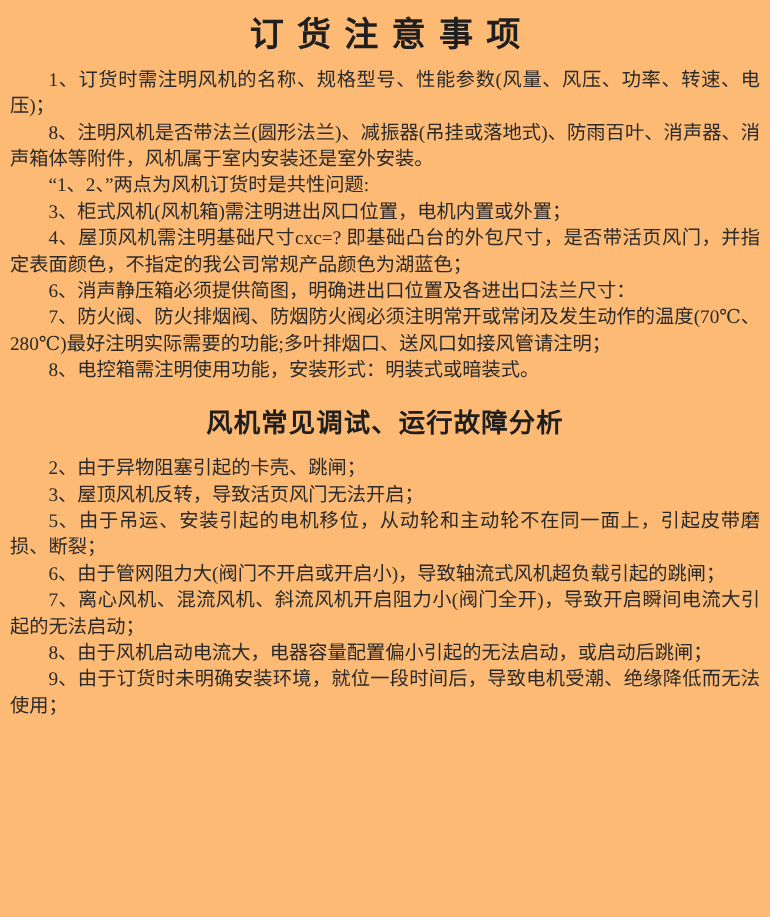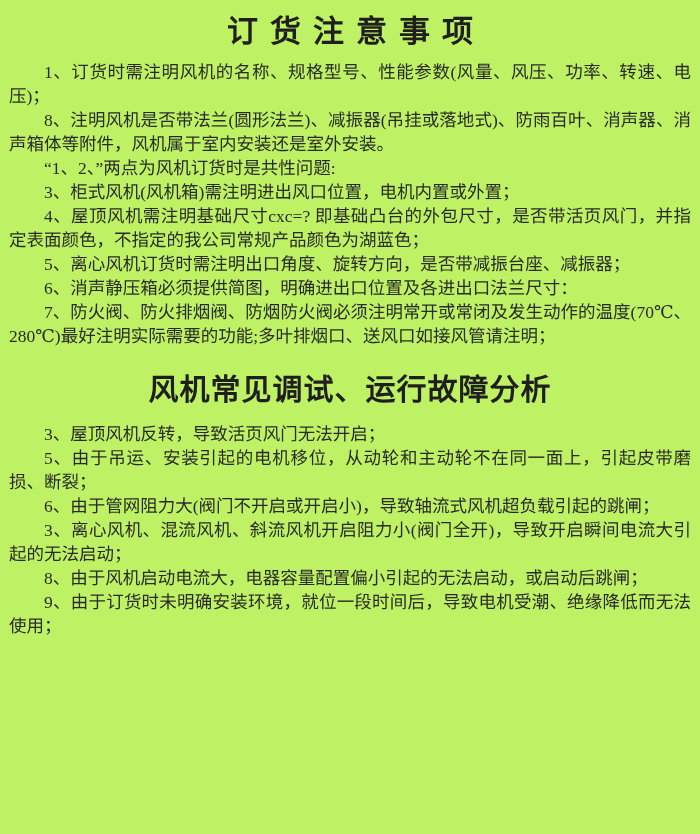--- a/index.html
+++ b/index.html
@@ -4,42 +4,42 @@
 <style>
   html, body {
     margin: 0;
     padding: 0;
     background: #f4f4f2;
   }
   .page {
     width: 700px;
     height: 834px;
     margin: 0 auto;
-    background: #bef264;
+    background: #fdba74;
     color: #2a2a2a;
     box-sizing: border-box;
     padding: 4px 9px 6px 9px;
     overflow: hidden;
     font-family: "Liberation Serif", "DejaVu Serif", serif;
   }
   .doc-title {
     font-family: "Liberation Sans", "DejaVu Sans", sans-serif;
     font-weight: 700;
     text-align: center;
     color: #1f1f1f;
     white-space: nowrap;
   }
   .title-1 {
     font-size: 31px;
     letter-spacing: 12px;
     text-indent: 12px;
     margin: 2px 0 9px 0;
   }
   .title-2 {
-    font-size: 30px;
+    font-size: 24px;
     letter-spacing: 1px;
     margin: 17px 0 13px 0;
   }
   .para-block p.para {
     margin: 0;
     font-size: 17.5px;
     line-height: 24px;
     text-align: justify;
     text-justify: inter-ideograph;
     text-indent: 2em;
@@ -52,29 +52,30 @@
 <div class="page">
 
   <h1 class="doc-title title-1">订货注意事项</h1>
 
   <div class="para-block">
       <p class="para">1、订货时需注明风机的名称、规格型号、性能参数(风量、风压、功率、转速、电压)；</p>
       <p class="para">8、注明风机是否带法兰(圆形法兰)、减振器(吊挂或落地式)、防雨百叶、消声器、消声箱体等附件，风机属于室内安装还是室外安装。</p>
       <p class="para">“1、2、”两点为风机订货时是共性问题:</p>
       <p class="para">3、柜式风机(风机箱)需注明进出风口位置，电机内置或外置；</p>
       <p class="para">4、屋顶风机需注明基础尺寸cxc=? 即基础凸台的外包尺寸，是否带活页风门，并指定表面颜色，不指定的我公司常规产品颜色为湖蓝色；</p>
-      <p class="para">5、离心风机订货时需注明出口角度、旋转方向，是否带减振台座、减振器；</p>
       <p class="para">6、消声静压箱必须提供简图，明确进出口位置及各进出口法兰尺寸：</p>
       <p class="para">7、防火阀、防火排烟阀、防烟防火阀必须注明常开或常闭及发生动作的温度(70℃、280℃)最好注明实际需要的功能;多叶排烟口、送风口如接风管请注明；</p>
+      <p class="para">8、电控箱需注明使用功能，安装形式：明装式或暗装式。</p>
     </div>
 
   <h1 class="doc-title title-2">风机常见调试、运行故障分析</h1>
 
   <div class="para-block">
+      <p class="para">2、由于异物阻塞引起的卡壳、跳闸；</p>
       <p class="para">3、屋顶风机反转，导致活页风门无法开启；</p>
       <p class="para">5、由于吊运、安装引起的电机移位，从动轮和主动轮不在同一面上，引起皮带磨损、断裂；</p>
       <p class="para">6、由于管网阻力大(阀门不开启或开启小)，导致轴流式风机超负载引起的跳闸；</p>
-      <p class="para">3、离心风机、混流风机、斜流风机开启阻力小(阀门全开)，导致开启瞬间电流大引起的无法启动；</p>
+      <p class="para">7、离心风机、混流风机、斜流风机开启阻力小(阀门全开)，导致开启瞬间电流大引起的无法启动；</p>
       <p class="para">8、由于风机启动电流大，电器容量配置偏小引起的无法启动，或启动后跳闸；</p>
       <p class="para">9、由于订货时未明确安装环境，就位一段时间后，导致电机受潮、绝缘降低而无法使用；</p>
     </div>
 
 </div>
 
 </body></html>

